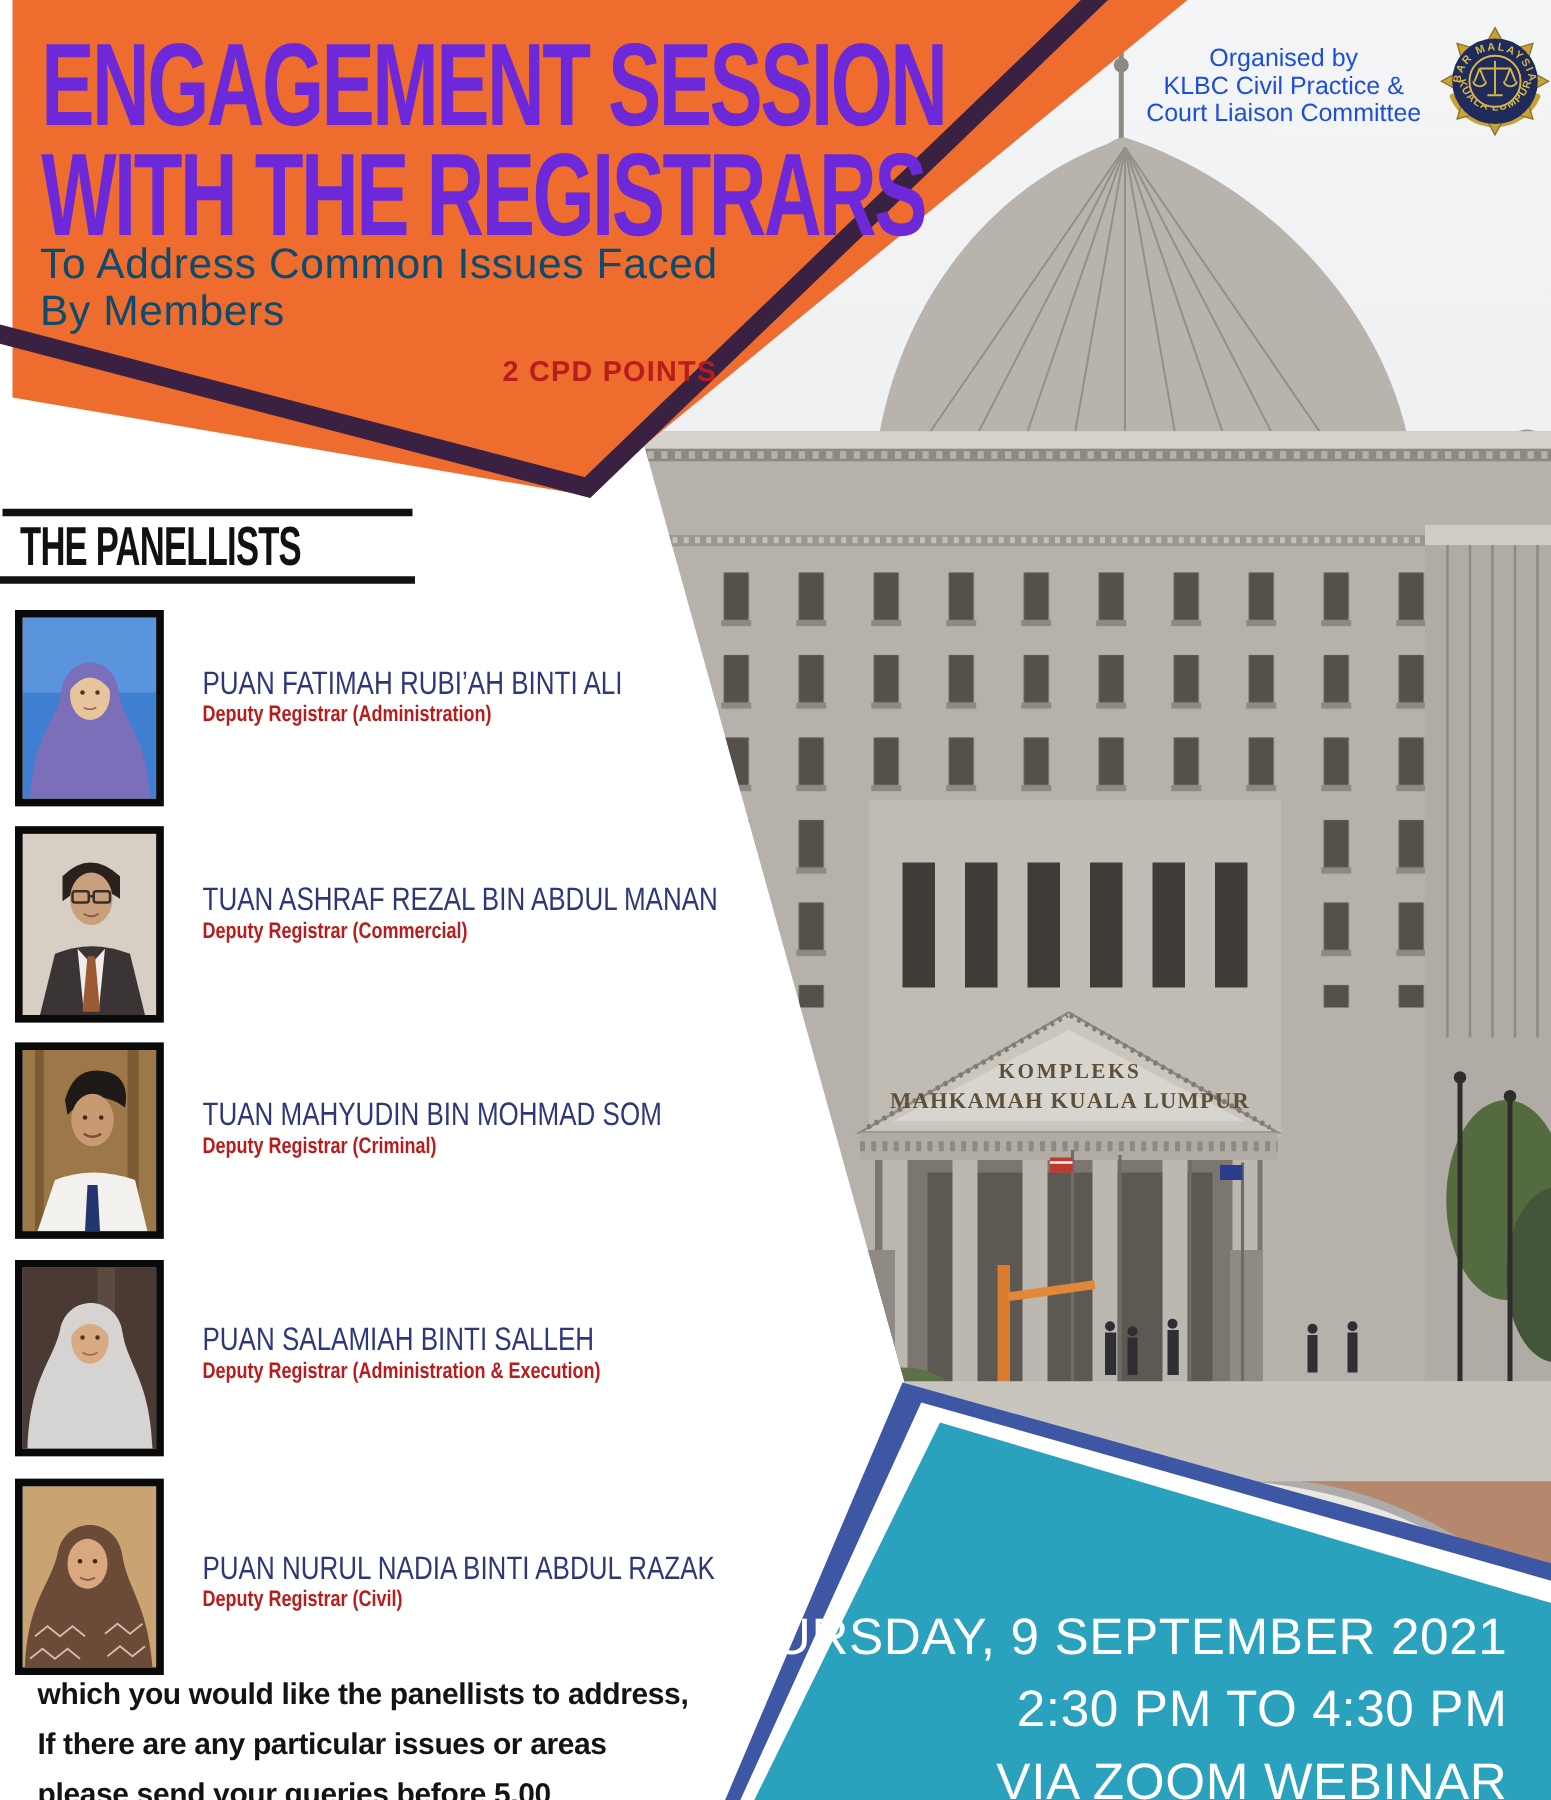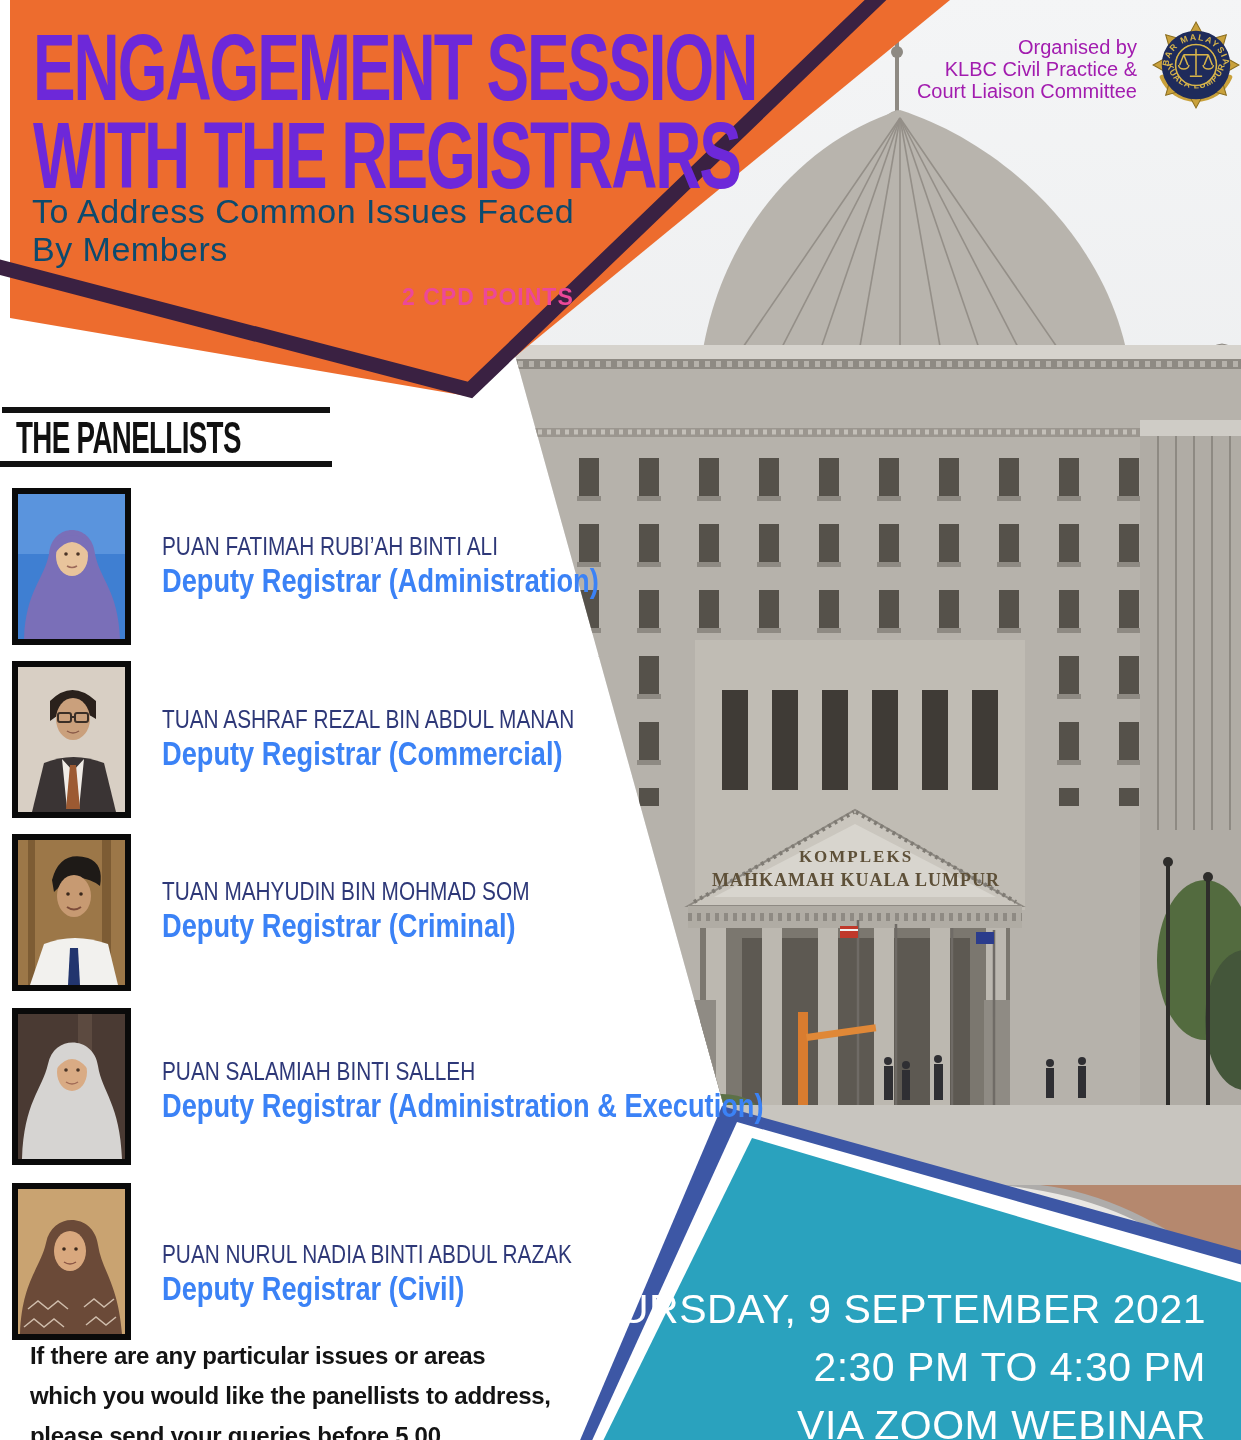--- a/index.html
+++ b/index.html
@@ -7,36 +7,36 @@
           font-family:"Liberation Sans",sans-serif;}
   .bg{position:absolute;left:0;top:0;width:1241px;height:1440px;}
   .condX{display:inline-block;transform:scaleX(.68);transform-origin:0 0;white-space:nowrap;}
   .condH{display:inline-block;transform:scaleX(.63);transform-origin:0 0;white-space:nowrap;}
   .condN{display:inline-block;transform:scaleX(.8);transform-origin:0 0;white-space:nowrap;}
 
   .title{position:absolute;left:33px;top:24px;color:#6d28d9;font-weight:bold;
          font-size:94px;line-height:88px;letter-spacing:-3px;}
   .subtitle{position:absolute;left:32px;top:192px;color:#0c4a6e;font-size:34px;
             line-height:38px;letter-spacing:.5px;}
-  .cpd{position:absolute;left:402px;top:284px;color:#ec4899;font-size:23px;
+  .cpd{position:absolute;left:402px;top:284px;color:#b91c1c;font-size:23px;
        font-weight:bold;letter-spacing:1px;}
-  .organiser{position:absolute;right:104px;top:36px;text-align:right;color:#a21caf;
+  .organiser{position:absolute;right:104px;top:36px;text-align:center;color:#1d4ed8;
              font-size:20px;line-height:22px;}
   .logo{position:absolute;left:1152px;top:18px;}
 
   .rule{position:absolute;background:#111;height:6px;}
   .rule1{left:2px;top:407px;width:328px;}
   .rule2{left:0px;top:461px;width:332px;}
   .panel-heading{position:absolute;left:16px;top:412px;color:#111;font-weight:bold;
                  font-size:44px;letter-spacing:-1px;line-height:52px;}
 
   .photo{position:absolute;left:12px;width:107px;height:145px;border:6px solid #0a0a0a;
          overflow:hidden;background:#888;}
   .pname{position:absolute;left:162px;color:#2E3878;font-size:26px;font-weight:normal;}
-  .ptitle{position:absolute;left:162px;color:#3b82f6;font-size:34px;font-weight:bold;}
+  .ptitle{position:absolute;left:162px;color:#b91c1c;font-size:18px;font-weight:bold;}
 
   .when{position:absolute;right:35px;top:1280px;text-align:right;color:#ffffff;
         font-size:41px;line-height:58px;letter-spacing:.5px;}
   .note{position:absolute;left:30px;top:1336px;color:#131313;font-size:24px;
         font-weight:bold;line-height:40px;letter-spacing:-.3px;}
 </style>
 </head>
 <body>
 
 <div class="poster">
@@ -317,18 +317,18 @@
   <div class="pname" style="top:1239px"><span class="condN">PUAN NURUL NADIA BINTI ABDUL RAZAK</span></div>
   <div class="ptitle" style="top:1269px"><span class="condN">Deputy Registrar (Civil)</span></div>
 
   <div class="when">
     <div>THURSDAY, 9 SEPTEMBER 2021</div>
     <div>2:30 PM TO 4:30 PM</div>
     <div>VIA ZOOM WEBINAR</div>
   </div>
 
   <div class="note">
+    <div>which you would like the panellists to address,</div>
     <div>If there are any particular issues or areas</div>
-    <div>which you would like the panellists to address,</div>
     <div>please send your queries before 5.00</div>
   </div>
 
 </div>
 
 </body></html>

